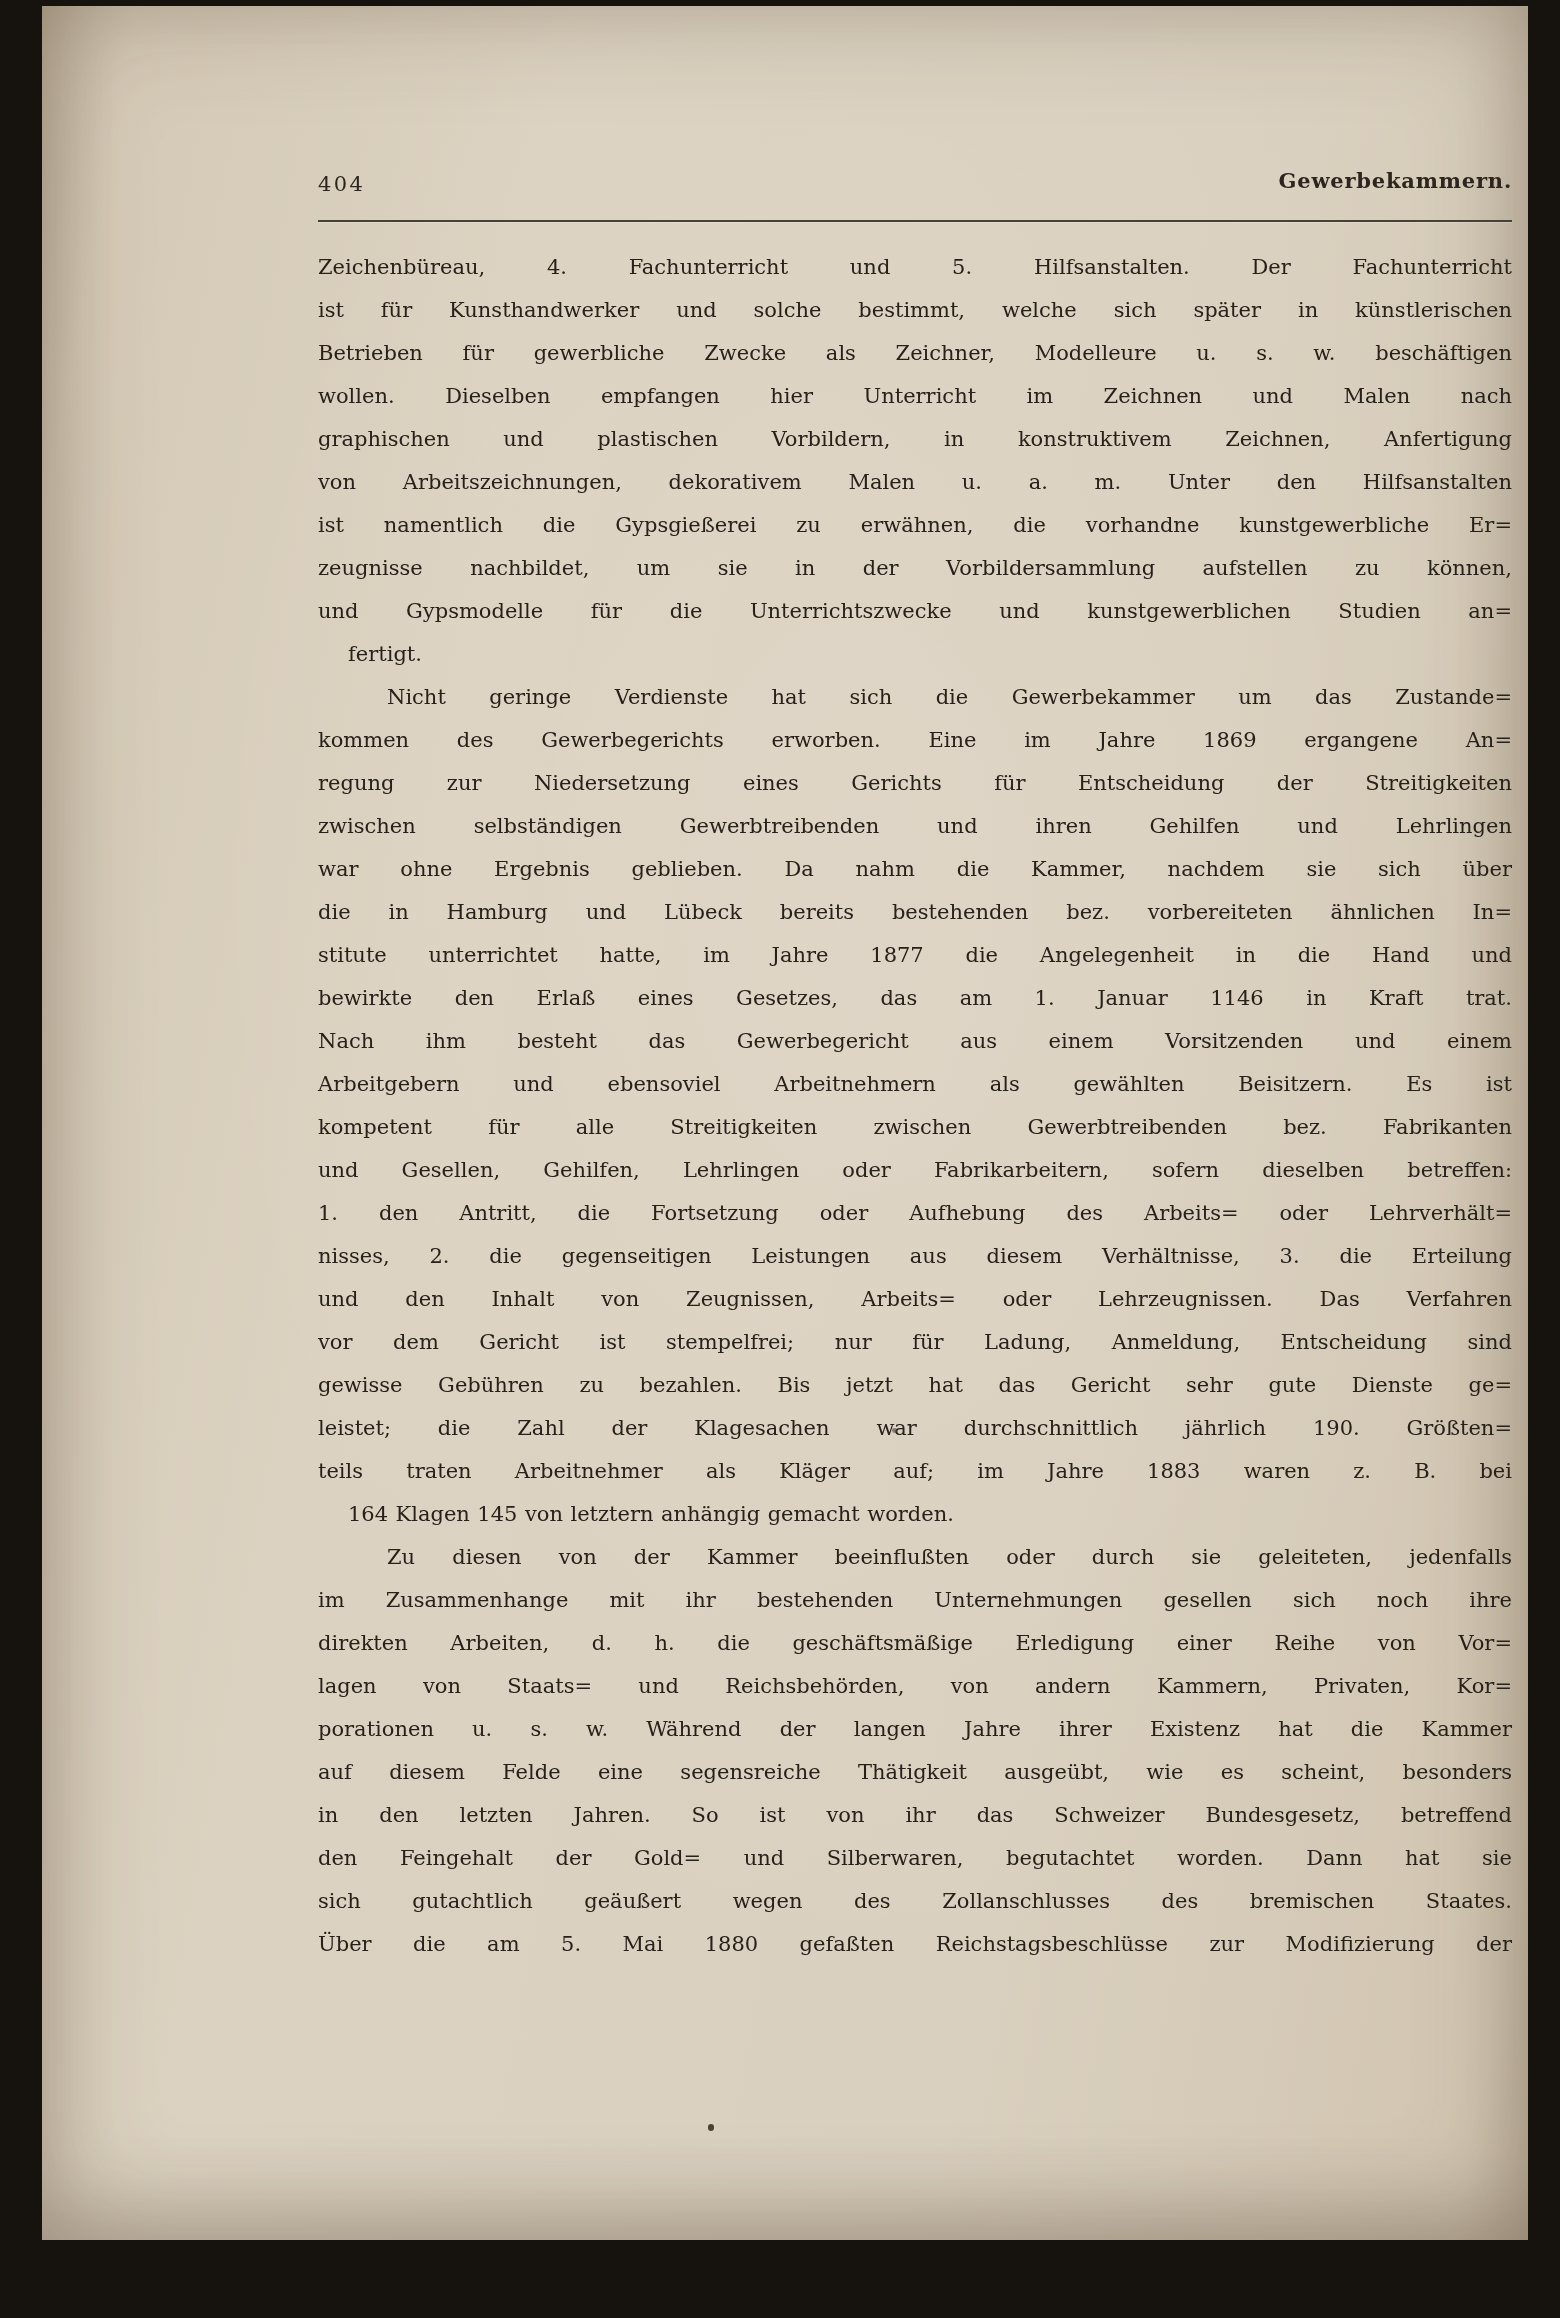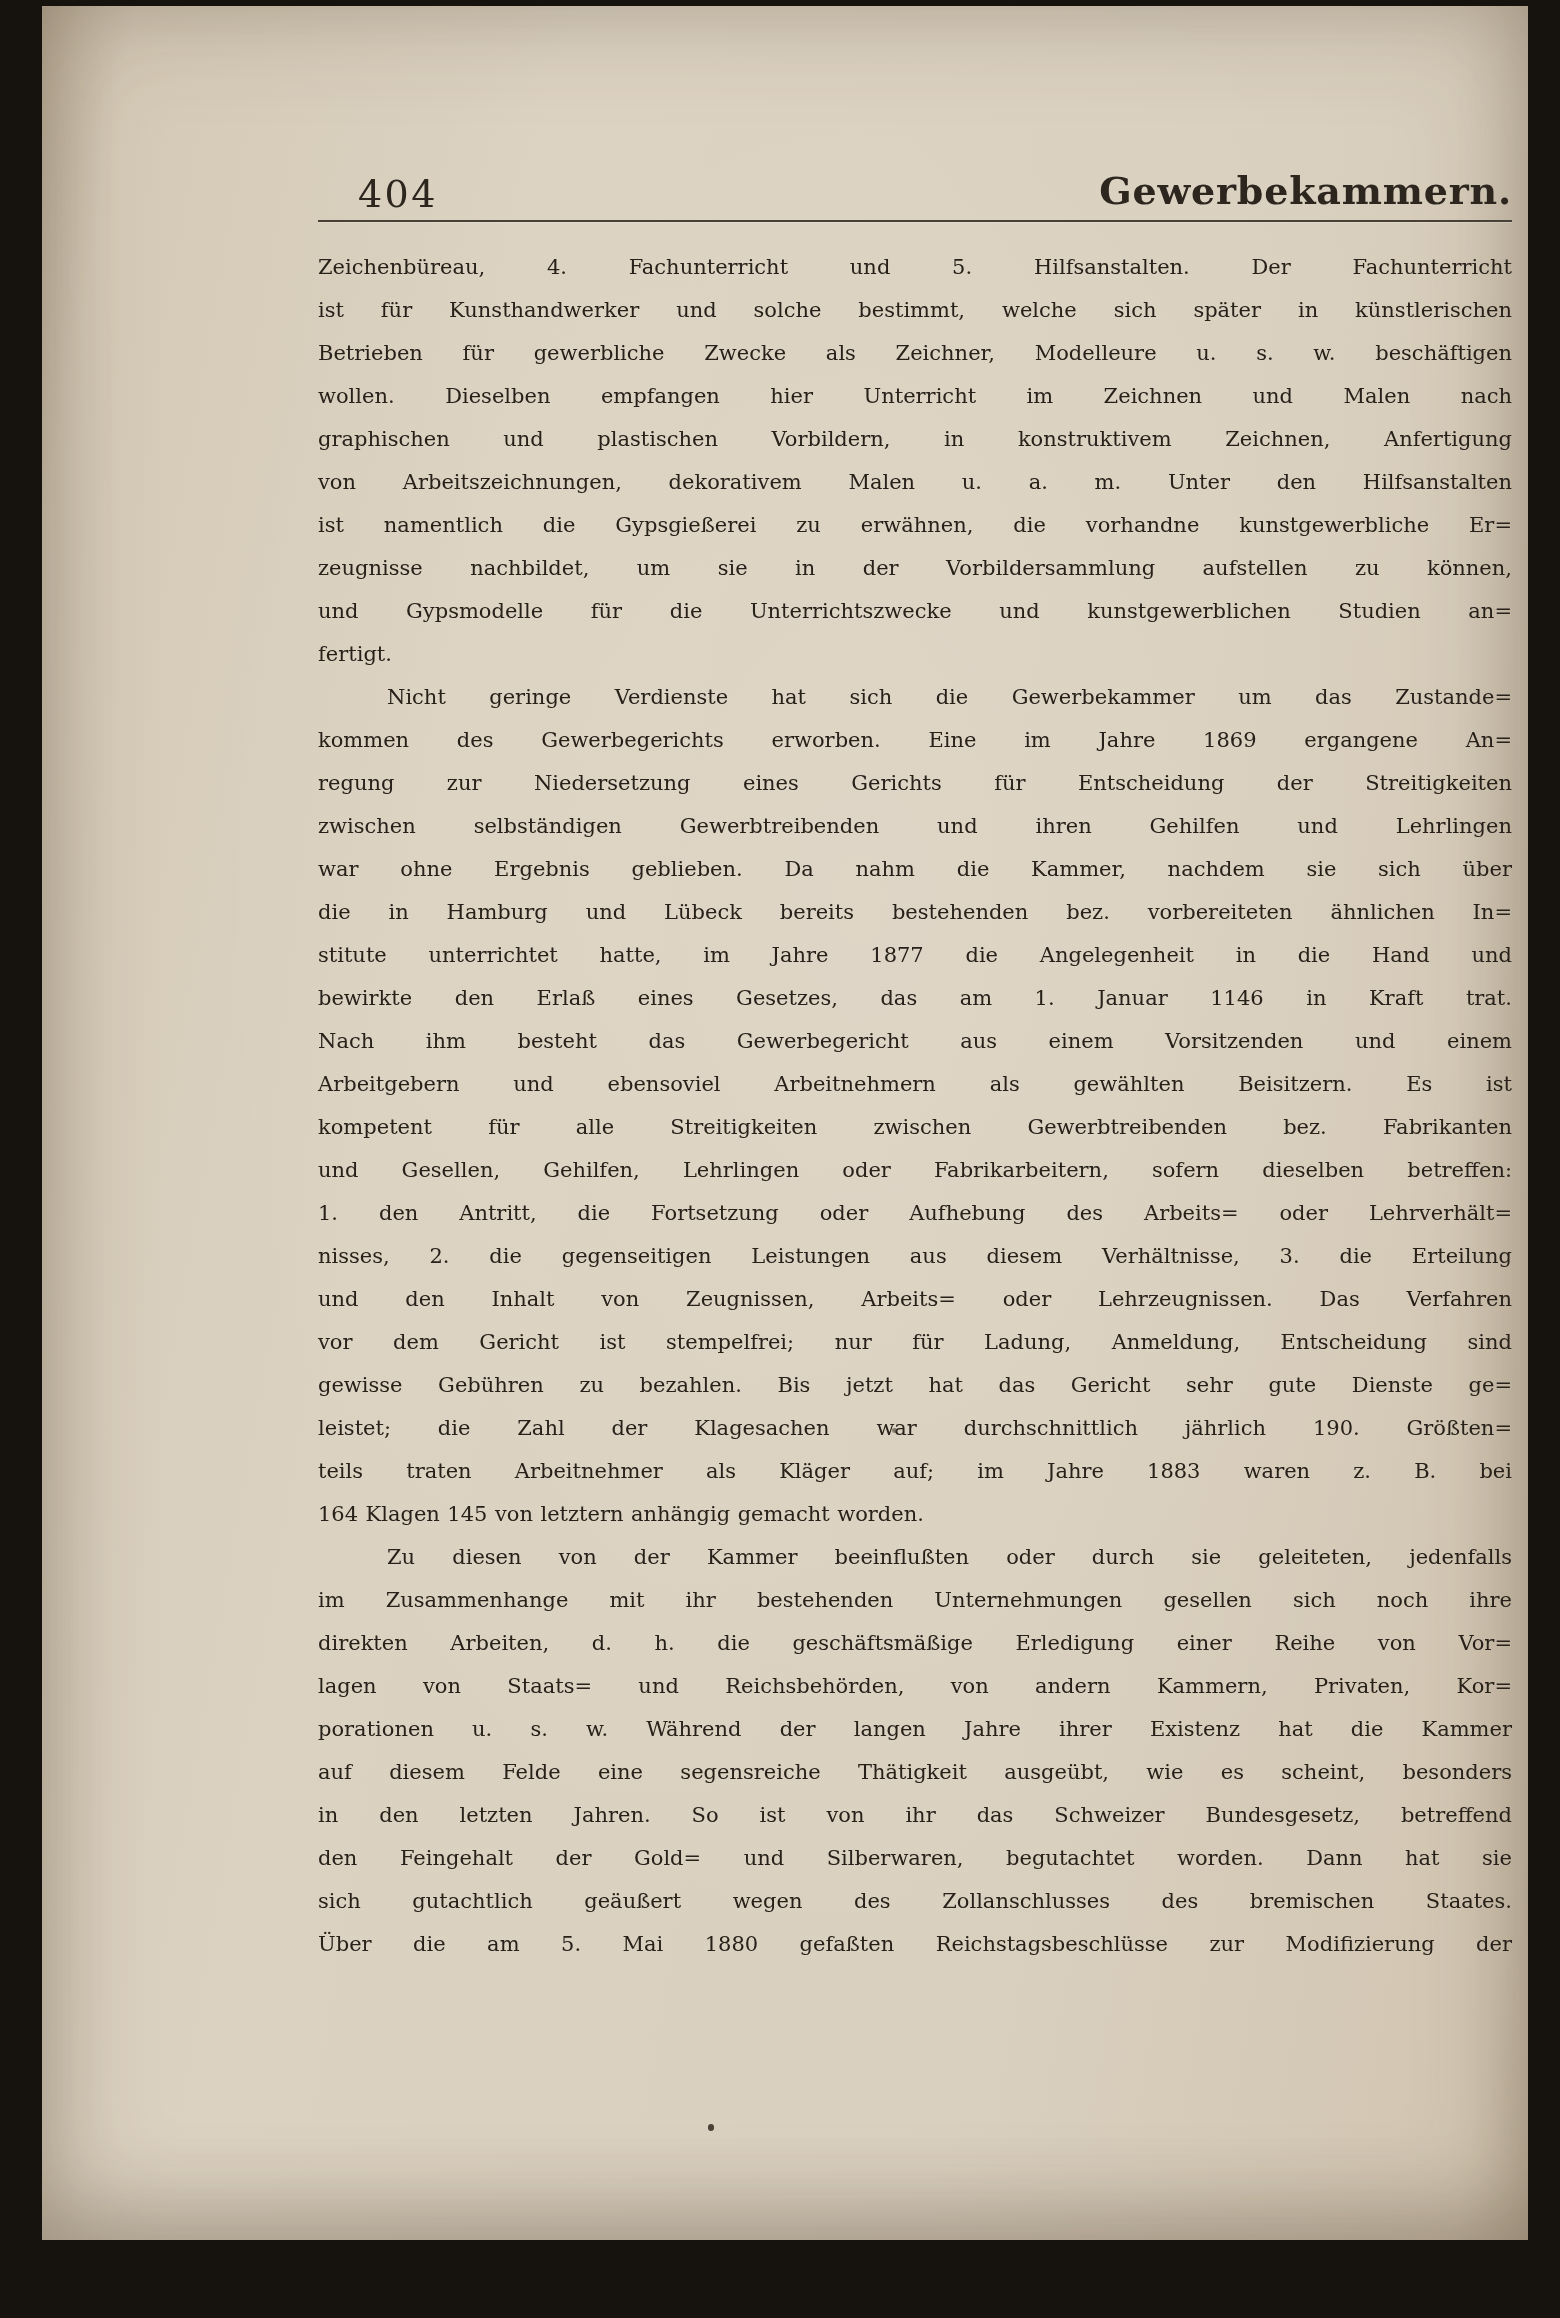--- a/index.html
+++ b/index.html
@@ -21,23 +21,22 @@
   }
   .content {
     position: absolute;
     left: 276px; top: 162px;
     width: 1194px;
     color: #27211a;
   }
   .header {
     position: relative;
     height: 45px;
-    font-size: 38px;
+    font-size: 21px;
     color: #2c261f;
-    margin-left: 40px;
   }
   .pagenum {
     position: absolute; left: 0; top: 3.2px;
     letter-spacing: 2.4px;
   }
   .running-head {
     display: block;
     text-align: right;
     font-weight: bold;
     letter-spacing: 0.8px;
@@ -50,21 +49,21 @@
     box-shadow: 0 0.8px 0 rgba(255,255,255,0.25);
   }
   .line {
     font-size: 21px;
     line-height: 43px;
     text-align: justify;
     text-align-last: justify;
     word-spacing: 0.8px;
     white-space: normal;
   }
-  .line.flush-left { text-align-last: left; }
+  .line.flush-left { text-align-last: left; margin-left: 30px; }
   .line.indent { text-indent: 69px; }
   
   .speck {
     position: absolute;
     background: #4a4236;
     border-radius: 50%;
   }
   .speck.s1 { left: 666px; top: 2118px; width: 6.4px; height: 6.4px; }
   .speck.s3 { left: 850px; top: 1422px; width: 4.8px; height: 4.8px; opacity: .6; }
 </style>

